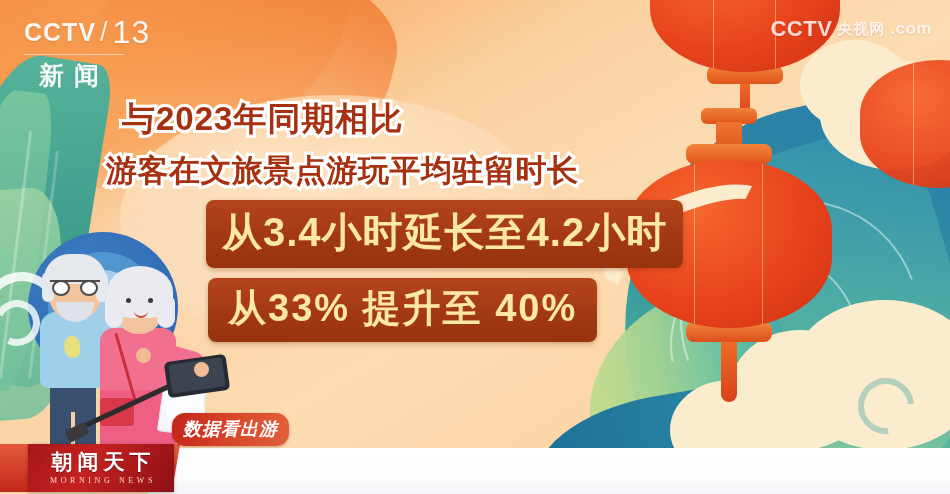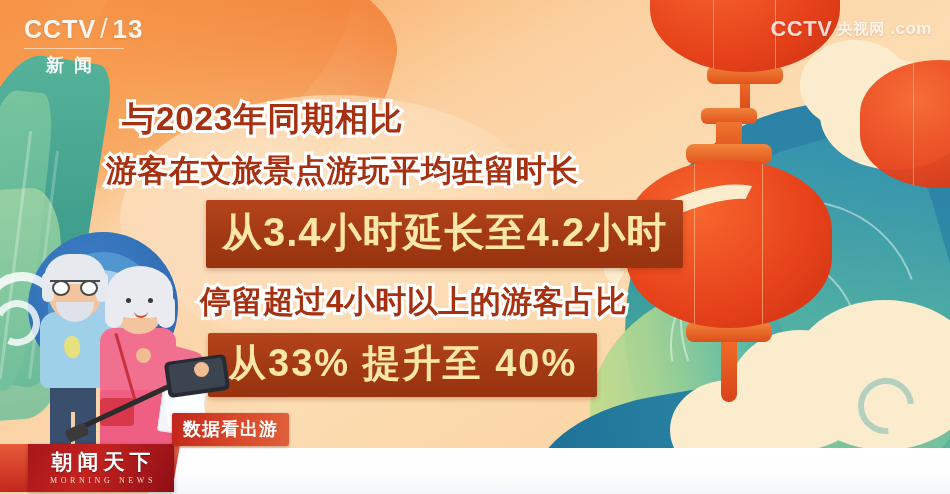--- a/index.html
+++ b/index.html
@@ -151,22 +151,22 @@
   .lan-right .body { width:160px; height:128px; }
 
   
   .cctv13 {
     position:absolute; left:24px; top:14px; color:rgba(255,255,255,.93);
     letter-spacing:1px;
   }
   .cctv13 .row1 { font-size:25px; font-weight:bold; display:flex; align-items:center; gap:4px;
                   text-shadow:0 1px 2px rgba(0,0,0,.12); }
   .cctv13 .slash { font-weight:300; font-size:27px; opacity:.9; }
-  .cctv13 .num { font-size:26px; font-weight:bold; }
-  .cctv13 .row2 { font-size:18px; font-weight:bold; letter-spacing:10px; margin-top:3px;
+  .cctv13 .num { font-size:32px; font-weight:normal; }
+  .cctv13 .row2 { font-size:25px; font-weight:bold; letter-spacing:10px; margin-top:3px;
                   padding-top:4px; border-top:1.5px solid rgba(255,255,255,.55); width:100px;
                   text-align:center; }
 
   
   .watermark {
     position:absolute; right:18px; top:16px; display:flex; align-items:center; gap:5px;
     color:rgba(255,255,255,.82); font-weight:bold; font-size:22px; letter-spacing:.5px;
     text-shadow:0 1px 2px rgba(120,30,0,.18);
   }
   .watermark .cn { font-size:15px; letter-spacing:1px; }
@@ -182,21 +182,21 @@
     paint-order:stroke fill;
     text-shadow:0 2px 0 rgba(255,255,255,.9);
     margin-top:19px;
   }
   .l1 { font-size:33px; margin-left:122px; letter-spacing:1px; }
   .l2 { font-size:31px; margin-left:106px; margin-top:8px; letter-spacing:.5px;}
   .l4 { font-size:31px; margin-left:200px; margin-top:13px; letter-spacing:.5px;}
 
   .bar {
     display:inline-block; background:linear-gradient(180deg,#b4441a 0%, #a03813 60%, #98330f 100%);
-    color:#fce6a8; font-weight:bold; border-radius:2px;
+    color:#fce6a8; font-weight:bold; border-radius:8px;
     box-shadow:0 2px 5px rgba(120,40,10,.3);
   }
   .bar3 { font-size:40px; padding:5px 16px 8px; margin-left:206px; margin-top:8px; letter-spacing:1px; }
   .bar5 { font-size:38px; padding:5px 20px 8px; margin-left:208px; margin-top:10px; letter-spacing:2px; }
 
   
   .couple { position:absolute; left:8px; top:240px; width:200px; height:226px; }
   .fig { position:absolute; }
   
   .m-legs { left:42px; top:140px; width:46px; height:84px; background:#3a4f6e; border-radius:6px 6px 3px 3px; }
@@ -253,22 +253,23 @@
   .headline {
     position:absolute; left:170px; bottom:3px;
     font-size:31px; font-weight:bold; letter-spacing:.5px;
     color:#c00f14; white-space:nowrap;
     text-shadow:0 1px 0 rgba(255,255,255,.6);
   }
   .badge {
     position:absolute; left:172px; bottom:48px; z-index:6;
     background:linear-gradient(95deg,#c3261b 0%, #d8462a 50%, #e0603a 100%);
     color:#fff; font-size:18px; font-weight:bold; letter-spacing:1px;
-    padding:4px 11px 5px; border-radius:2px;
+    padding:4px 11px 5px; border-radius:13px;
     box-shadow:0 1px 3px rgba(90,20,10,.35);
+    font-style:italic;
   }
   .prog-logo {
     position:absolute; left:28px; bottom:2px; width:146px; height:48px;
     background:linear-gradient(120deg,#a8161a 0%, #c4221f 42%, #8e0f16 100%);
     display:flex; flex-direction:column; align-items:center; justify-content:center;
     box-shadow:0 1px 4px rgba(0,0,0,.3);
   }
   .prog-logo .cn {
     color:#ffffff; font-size:21px; font-weight:bold; letter-spacing:5px;
     text-shadow:0 1px 1px rgba(0,0,0,.35); line-height:1.05; padding-left:5px;
@@ -352,21 +353,20 @@
   <div class="watermark">
     <span>CCTV</span>
     <span class="cn">央视网</span>
     <span class="com">.com</span>
   </div>
 
   <div class="info">
     <div class="line l-out l1">与2023年同期相比</div>
     <div class="line l-out l2">游客在文旅景点游玩平均驻留时长</div>
     <div class="bar bar3">从3.4小时延长至4.2小时</div>
-    <div class="line l-out l4">停留超过4小时以上的游客占比</div>
     <div class="bar bar5">从33% 提升至 40%</div>
   </div>
 
   <div class="couple">
     <div class="fig m-legs"></div>
     <div class="fig m-leg-gap"></div>
     <div class="fig m-shoe"></div>
     <div class="fig m-shoe2"></div>
     <div class="fig m-body"></div>
     <div class="fig m-shirt-dot"></div>

